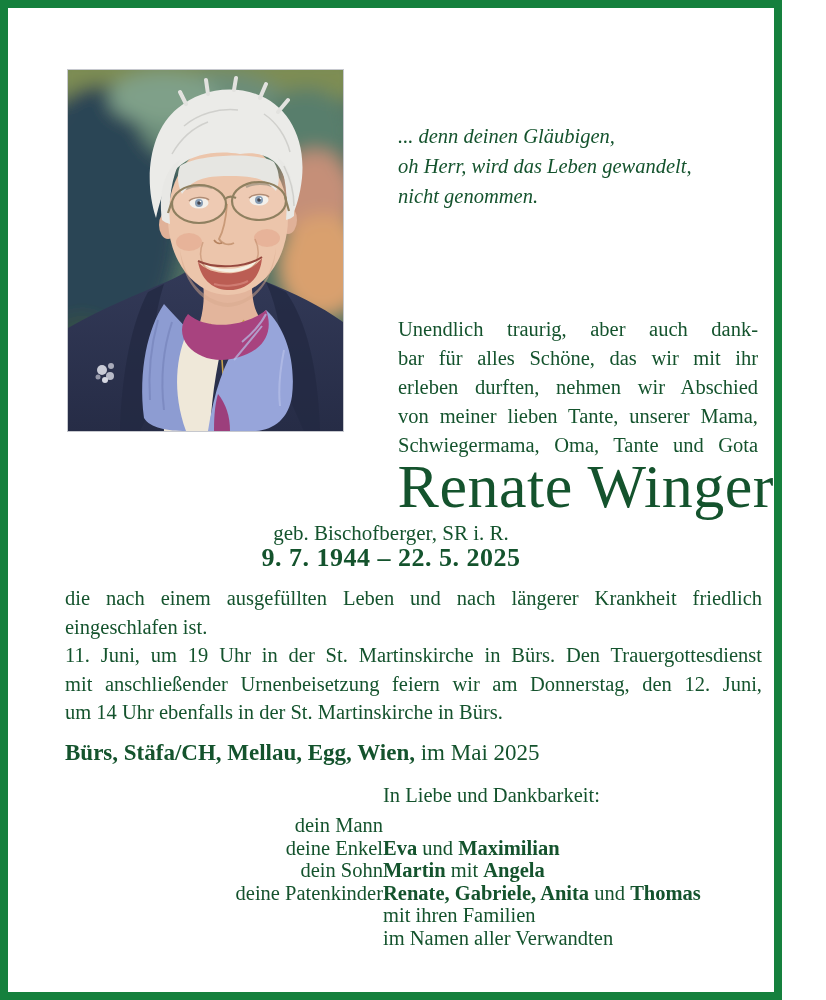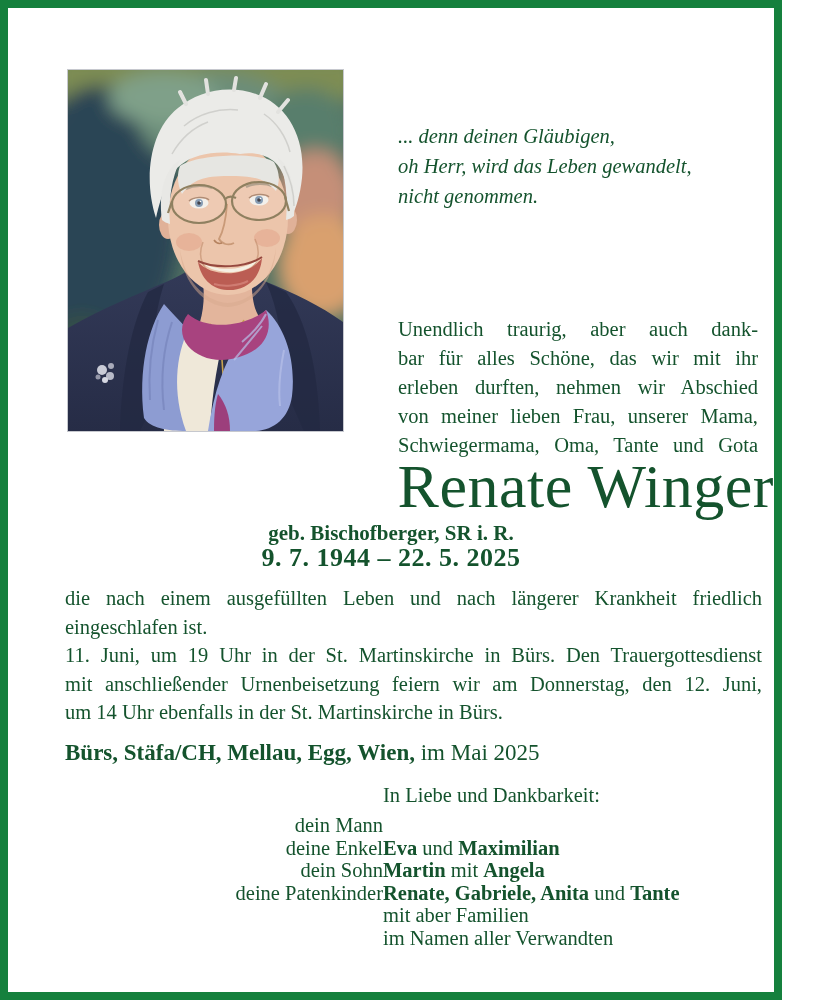--- a/index.html
+++ b/index.html
@@ -50,21 +50,21 @@
     font-size: 62px;
     font-weight: 400;
     line-height: 1;
     letter-spacing: 0.5px;
   }
   .birthname {
     position: absolute;
     left: 0; right: 0; top: 512px;
     text-align: center;
     font-size: 21px;
-    font-weight: 700;
+    font-weight: 400;
     line-height: 26px;
   }
   .dates {
     position: absolute;
     left: 0; right: 0; top: 537px;
     text-align: center;
     font-size: 26px;
     font-weight: 700;
     line-height: 26px;
     letter-spacing: 0.5px;
@@ -214,21 +214,21 @@
   <div class="quote">
     <div>... denn deinen Gläubigen,</div>
     <div>oh Herr, wird das Leben gewandelt,</div>
     <div>nicht genommen.</div>
   </div>
 
   <div class="intro">
     <div class="jline">Unendlich traurig, aber auch dank-</div>
     <div class="jline">bar für alles Schöne, das wir mit ihr</div>
     <div class="jline">erleben durften, nehmen wir Abschied</div>
-    <div class="jline">von meiner lieben Frau, unserer Mama,</div>
+    <div class="jline">von meiner lieben Tante, unserer Mama,</div>
     <div class="jline">Schwiegermama, Oma, Tante und Gota</div>
   </div>
 
   <h1 class="name">Renate Winger</h1>
   <div class="birthname">geb. Bischofberger, SR i. R.</div>
   <div class="dates">9. 7. 1944 – 22. 5. 2025</div>
 
   <div class="body-text">
     <div class="jline">die nach einem ausgefüllten Leben und nach längerer Krankheit friedlich</div>
     <div class="nline">eingeschlafen ist.</div>
@@ -252,25 +252,25 @@
     <div class="crow">
       <span class="lbl">deine Enkel</span>
       <span class="val"><b>Eva</b><span> und </span><b>Maximilian</b></span>
     </div>
     <div class="crow">
       <span class="lbl">dein Sohn</span>
       <span class="val"><b>Martin</b><span> mit </span><b>Angela</b></span>
     </div>
     <div class="crow">
       <span class="lbl">deine Patenkinder</span>
-      <span class="val"><b>Renate, Gabriele, Anita</b><span> und </span><b>Tante</b></span>
+      <span class="val"><b>Renate, Gabriele, Anita</b><span> und </span><b>Thomas</b></span>
     </div>
     <div class="crow">
       <span class="lbl"></span>
-      <span class="val">mit aber Familien</span>
+      <span class="val">mit ihren Familien</span>
     </div>
     <div class="crow">
       <span class="lbl"></span>
       <span class="val">im Namen aller Verwandten</span>
     </div>
   </div>
 
 </div>
 
 </body></html>

